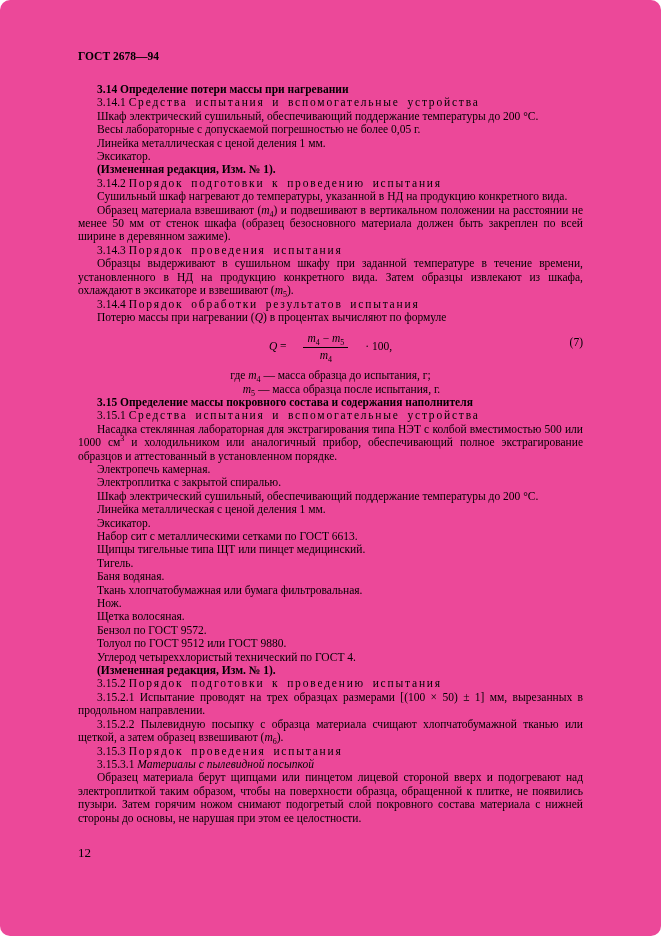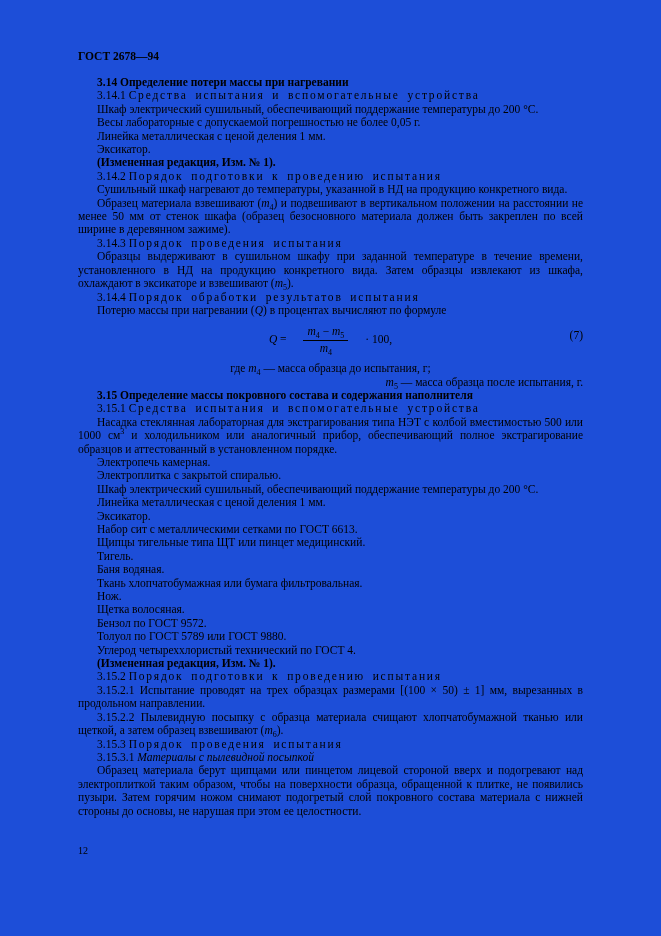--- a/index.html
+++ b/index.html
@@ -2,54 +2,55 @@
 <html><head>
 <meta charset="utf-8">
 <style>
   * { box-sizing: border-box; }
   html, body { margin: 0; padding: 0; }
   body { background: #ffffff; }
   .page {
     position: relative;
     width: 661px;
     height: 936px;
-    background: #1d4ed8;
+    background: #ec4899;
     font-family: "Liberation Serif", serif;
     font-size: 11.5px;
     color: #000;
     overflow: hidden;
+    border-radius: 10px;
   }
   .doc-header {
     position: absolute;
     top: 50px;
     left: 78px;
     font-weight: bold;
     font-size: 11.5px;
   }
   .content {
     position: absolute;
-    top: 76px;
+    top: 83px;
     left: 78px;
     width: 505px;
   }
   .footer {
     position: absolute;
     top: 845px;
     left: 78px;
-    font-size: 10px;
+    font-size: 13px;
   }
   .para {
     text-align: justify;
     text-indent: 19px;
     line-height: 13.4px;
   }
   .para.sp { text-align: left; }
   .para.h, .para.pb { font-weight: bold; }
   .para.where { text-indent: 0; text-align: center; }
-  .para.where2 { text-indent: 22px; text-align: right; }
+  .para.where2 { text-indent: 22px; text-align: center; }
   .ls { letter-spacing: 1.8px; word-spacing: 3px; }
   i { font-style: italic; }
   sub, sup { font-size: 8px; line-height: 0; }
   .formula-row {
     position: relative;
     text-align: center;
     text-indent: 0;
     padding: 8px 0 7px;
     line-height: 13.4px;
   }
@@ -107,21 +108,21 @@
       <div class="para p">Линейка металлическая с ценой деления 1 мм.</div>
       <div class="para p">Эксикатор.</div>
       <div class="para p">Набор сит с металлическими сетками по ГОСТ 6613.</div>
       <div class="para p">Щипцы тигельные типа ЩТ или пинцет медицинский.</div>
       <div class="para p">Тигель.</div>
       <div class="para p">Баня водяная.</div>
       <div class="para p">Ткань хлопчатобумажная или бумага фильтровальная.</div>
       <div class="para p">Нож.</div>
       <div class="para p">Щетка волосяная.</div>
       <div class="para p">Бензол по ГОСТ 9572.</div>
-      <div class="para p">Толуол по ГОСТ 5789 или ГОСТ 9880.</div>
+      <div class="para p">Толуол по ГОСТ 9512 или ГОСТ 9880.</div>
       <div class="para p">Углерод четыреххлористый технический по ГОСТ 4.</div>
       <div class="para pb">(Измененная редакция, Изм. № 1).</div>
       <div class="para sp">3.15.2 <span class="ls">Порядок подготовки к проведению испытания</span></div>
       <div class="para p">3.15.2.1 Испытание проводят на трех образцах размерами [(100 × 50) ± 1] мм, вырезанных в продольном направлении.</div>
       <div class="para p">3.15.2.2 Пылевидную посыпку с образца материала счищают хлопчатобумажной тканью или щеткой, а затем образец взвешивают (<i>m</i><sub>6</sub>).</div>
       <div class="para sp">3.15.3 <span class="ls">Порядок проведения испытания</span></div>
       <div class="para p">3.15.3.1 <i>Материалы с пылевидной посыпкой</i></div>
       <div class="para p">Образец материала берут щипцами или пинцетом лицевой стороной вверх и подогревают над электроплиткой таким образом, чтобы на поверхности образца, обращенной к плитке, не появились пузыри. Затем горячим ножом снимают подогретый слой покровного состава материала с нижней стороны до основы, не нарушая при этом ее целостности.</div>
     </div>
   <div class="footer">12</div>

